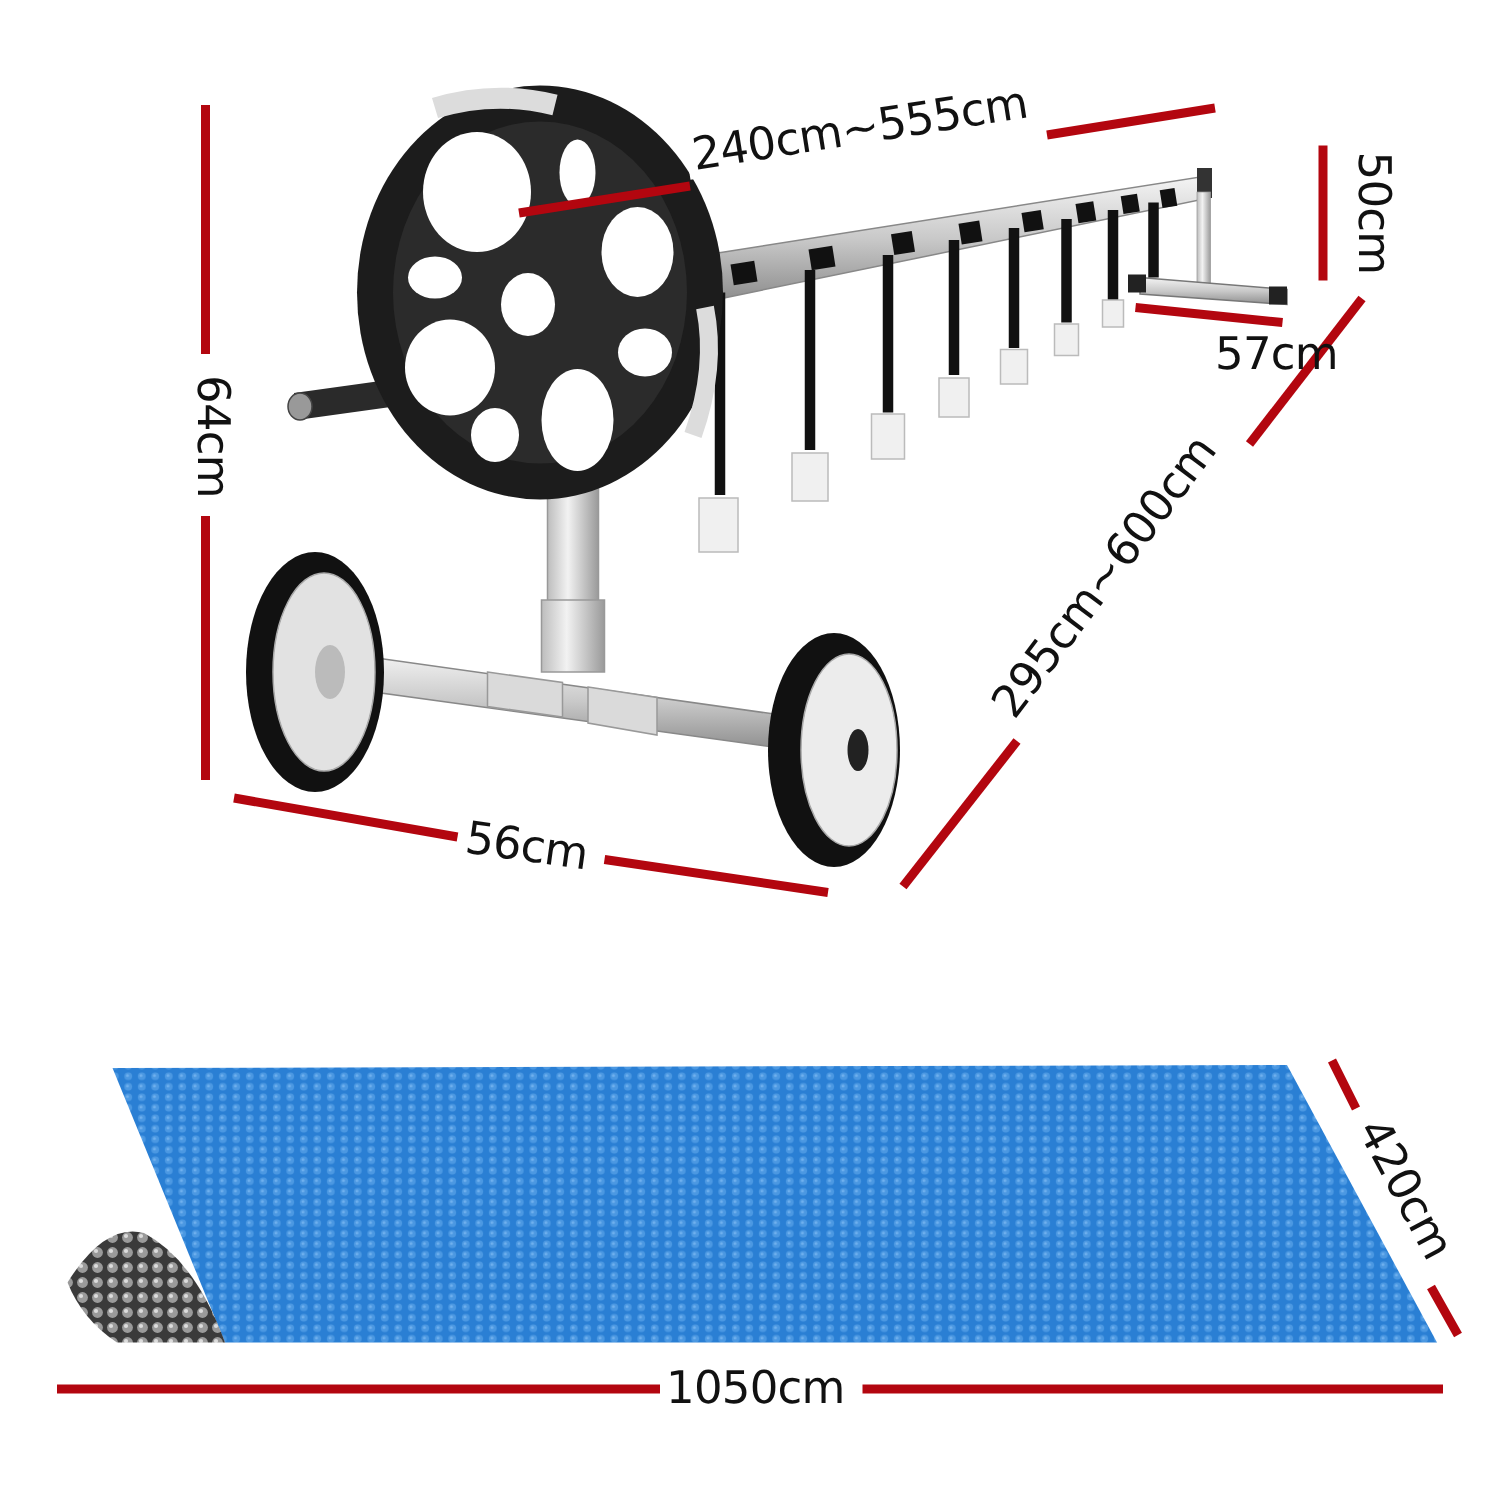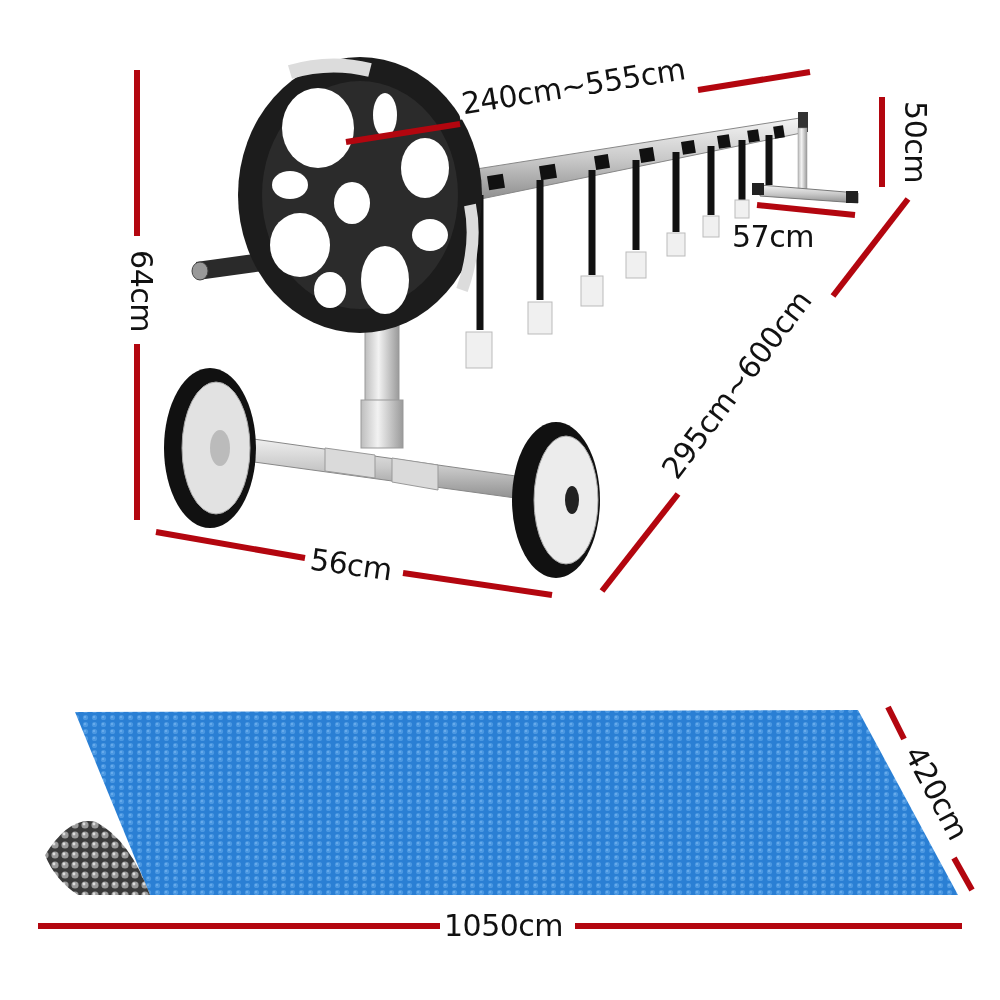--- a/index.html
+++ b/index.html
@@ -151,16 +151,16 @@
 
     <line x1="38" y1="926" x2="440" y2="926"></line>
     <line x1="575" y1="926" x2="962" y2="926"></line>
   </g>
 </svg>
 
 <div class="dim-label" style="left:96px; top:276px; transform: rotate(90deg); transform-origin: center;">64cm</div>
 <div class="dim-label" style="left:306px; top:550px; transform: rotate(8deg);">56cm</div>
 <div class="dim-label" style="left:458px; top:90px; transform: rotate(-9deg); transform-origin: left center;">240cm~555cm</div>
 <div class="dim-label" style="left:870px; top:127px; transform: rotate(90deg); transform-origin: center;">50cm</div>
-<div class="dim-label" style="left:728px; top:222px; background: transparent;">57cm</div>
+<div class="dim-label" style="left:806px; top:222px; background: transparent;">57cm</div>
 <div class="dim-label" style="left:620px; top:370px; transform: rotate(-53deg); transform-origin: center;">295cm~600cm</div>
 <div class="dim-label" style="left:882px; top:778px; transform: rotate(62deg); transform-origin: center; background: transparent;">420cm</div>
 <div class="dim-label" style="left:440px; top:911px;text-align:center;">1050cm</div>
 
 </body></html>

